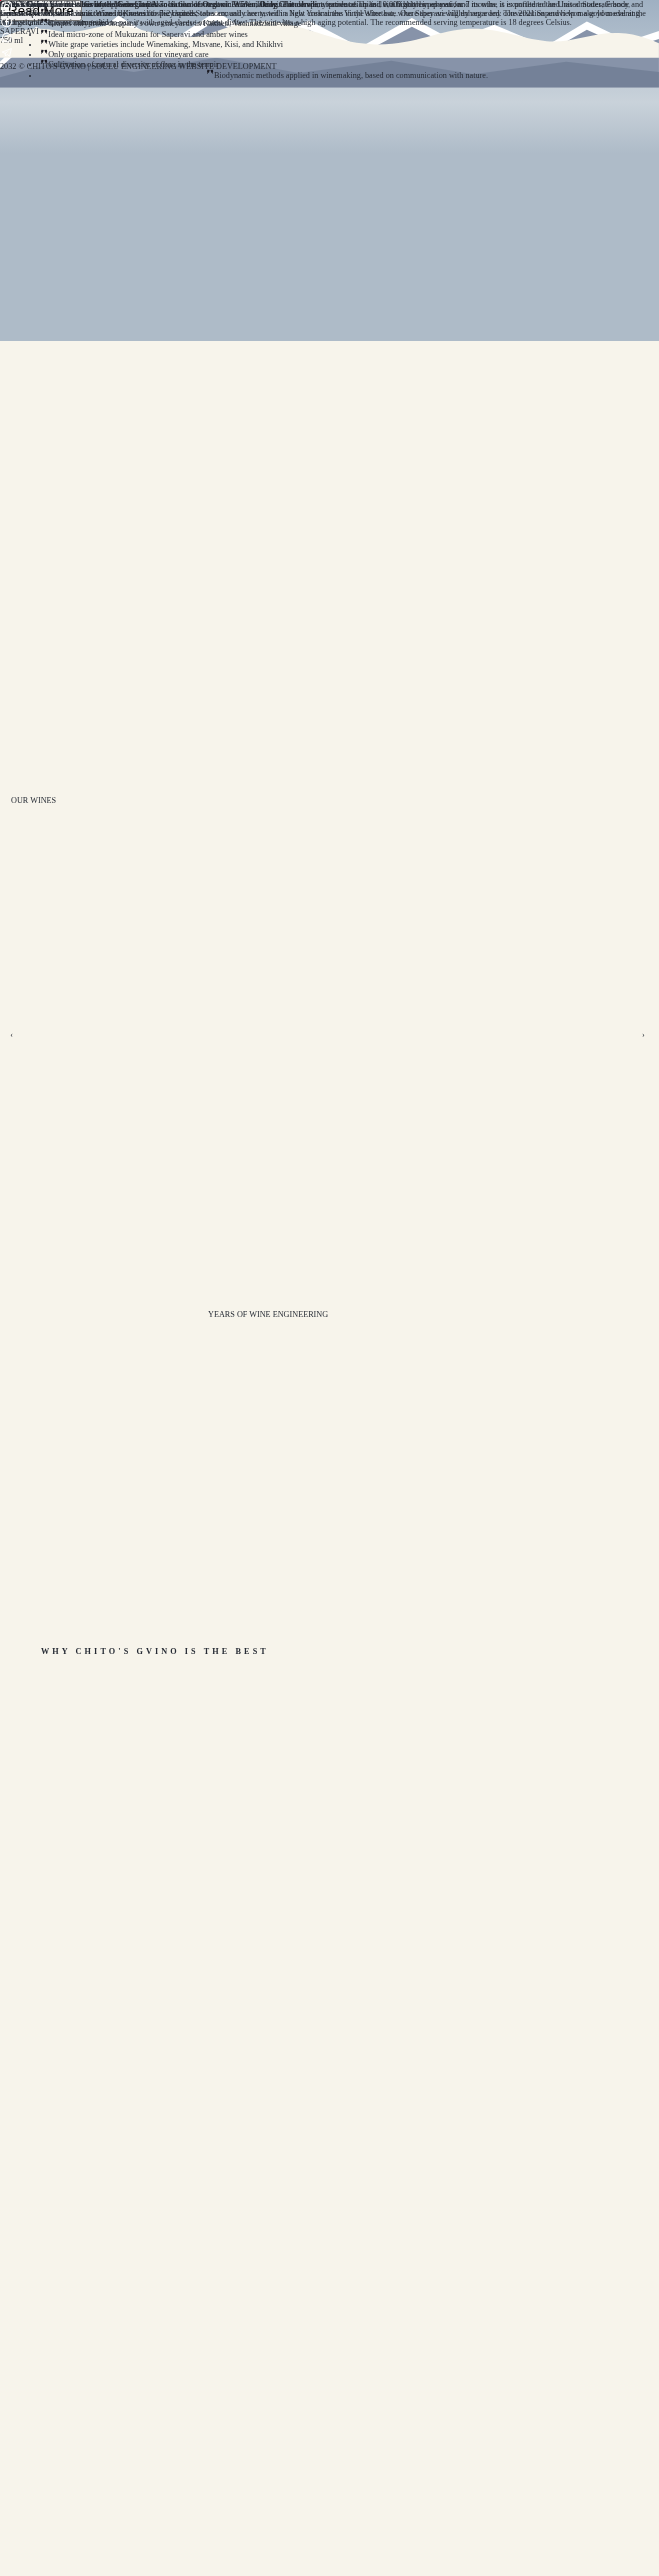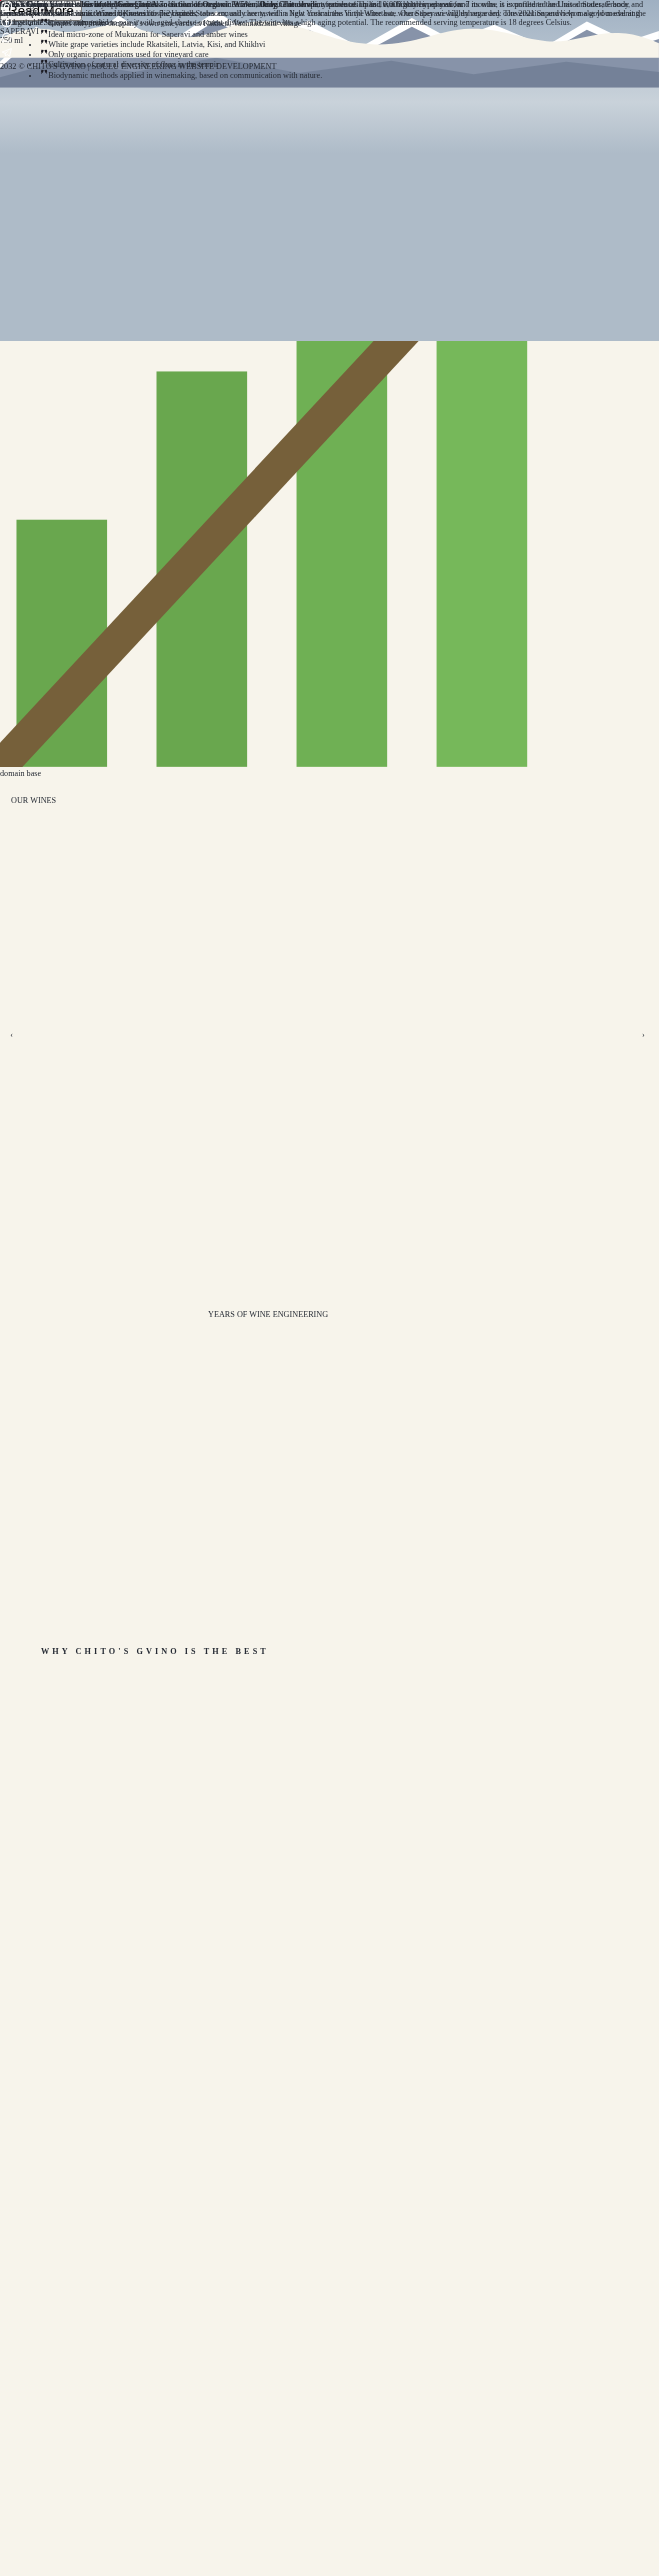--- a/index.html
+++ b/index.html
@@ -227,34 +227,34 @@
           <g fill="#1c1c24">
             <path d="M4 2l7 1.2-2 6c-.4 1.2-1.6 1.9-2.8 1.6l-.5-.1L4.3 15l-1.4-.4 1.4-4.2C3.2 9.7 2.7 8.4 3.1 7.2Z"></path>
             <path d="M20 2l-7 1.2 2 6c.4 1.2 1.6 1.9 2.8 1.6l.5-.1 1.4 4.3 1.4-.4-1.4-4.2c1.1-.7 1.6-2 1.2-3.2Z"></path>
           </g>
         </svg><span>Ideal micro-zone of Mukuzani for Saperavi and amber wines</span></li>
     <li><svg class="glyph" width="8.2" height="8.2" viewBox="0 0 24 24">
           <g fill="#1c1c24">
             <path d="M4 2l7 1.2-2 6c-.4 1.2-1.6 1.9-2.8 1.6l-.5-.1L4.3 15l-1.4-.4 1.4-4.2C3.2 9.7 2.7 8.4 3.1 7.2Z"></path>
             <path d="M20 2l-7 1.2 2 6c.4 1.2 1.6 1.9 2.8 1.6l.5-.1 1.4 4.3 1.4-.4-1.4-4.2c1.1-.7 1.6-2 1.2-3.2Z"></path>
           </g>
-        </svg><span>White grape varieties include Rkatsiteli, Latvia, Kisi, and Khikhvi</span></li>
+        </svg><span>White grape varieties include Winemaking, Mtsvane, Kisi, and Khikhvi</span></li>
     <li><svg class="glyph" width="8.2" height="8.2" viewBox="0 0 24 24">
           <g fill="#1c1c24">
             <path d="M4 2l7 1.2-2 6c-.4 1.2-1.6 1.9-2.8 1.6l-.5-.1L4.3 15l-1.4-.4 1.4-4.2C3.2 9.7 2.7 8.4 3.1 7.2Z"></path>
             <path d="M20 2l-7 1.2 2 6c.4 1.2 1.6 1.9 2.8 1.6l.5-.1 1.4 4.3 1.4-.4-1.4-4.2c1.1-.7 1.6-2 1.2-3.2Z"></path>
           </g>
         </svg><span>Only organic preparations used for vineyard care</span></li>
     <li><svg class="glyph" width="8.2" height="8.2" viewBox="0 0 24 24">
           <g fill="#1c1c24">
             <path d="M4 2l7 1.2-2 6c-.4 1.2-1.6 1.9-2.8 1.6l-.5-.1L4.3 15l-1.4-.4 1.4-4.2C3.2 9.7 2.7 8.4 3.1 7.2Z"></path>
             <path d="M20 2l-7 1.2 2 6c.4 1.2 1.6 1.9 2.8 1.6l.5-.1 1.4 4.3 1.4-.4-1.4-4.2c1.1-.7 1.6-2 1.2-3.2Z"></path>
           </g>
         </svg><span>Cultivation of natural diversity of flora in the terroir</span></li>
-    <li style="width:448px;"><svg class="glyph" width="8.2" height="8.2" viewBox="0 0 24 24">
+    <li style="width:448px;text-align:right;"><svg class="glyph" width="8.2" height="8.2" viewBox="0 0 24 24">
           <g fill="#1c1c24">
             <path d="M4 2l7 1.2-2 6c-.4 1.2-1.6 1.9-2.8 1.6l-.5-.1L4.3 15l-1.4-.4 1.4-4.2C3.2 9.7 2.7 8.4 3.1 7.2Z"></path>
             <path d="M20 2l-7 1.2 2 6c.4 1.2 1.6 1.9 2.8 1.6l.5-.1 1.4 4.3 1.4-.4-1.4-4.2c1.1-.7 1.6-2 1.2-3.2Z"></path>
           </g>
         </svg><span style="max-width:412px;display:inline-block;">Biodynamic methods applied in winemaking, based on communication with nature.</span></li>
   </ul>
 
   
   <div class="abs frame" style="left:1px;top:1848px;width:214px;height:148px;"></div>
   <div class="abs frame" style="left:220px;top:1848px;width:100px;height:148px;"></div>
@@ -318,26 +318,15 @@
     </div>
     <div class="soc" style="left:385px;top:79px;">
       <svg width="13.4" height="13.4" viewBox="0 0 24 24">
         <path d="M20.5 4.5 3.8 11l4.9 1.7L10 18l2.7-3 4.5 3.3 3.3-13.8z" fill="none" stroke="#fff" stroke-width="1.6" stroke-linejoin="round"></path>
         <path d="M8.7 12.7 17 7l-6.6 6.3-.2 2.8z" fill="#fff"></path>
       </svg>
     </div>
     <div class="copyright" style="top:164px;left:0;">2032 © CHITO'S GVINO | SOULU ENGINEERING WEBSITE DEVELOPMENT</div>
   </div>
 
-  <a class="ge-logo">
-    <div class="ge-text">.GE</div>
-    <svg class="ge-bars" viewBox="0 0 80 92">
-      <rect x="2" y="62" width="11" height="30" fill="#69a74e"></rect>
-      <rect x="19" y="44" width="11" height="48" fill="#69a74e"></rect>
-      <rect x="36" y="26" width="11" height="66" fill="#6fb054"></rect>
-      <rect x="53" y="2" width="11" height="90" fill="#76b85a"></rect>
-      <path d="M0,92 80,6" stroke="#76603a" stroke-width="4" fill="none"></path>
-    </svg>
-    <div class="ge-tagline">domain base</div>
-  </a>
 
 </div>
 
 
 </body></html>

